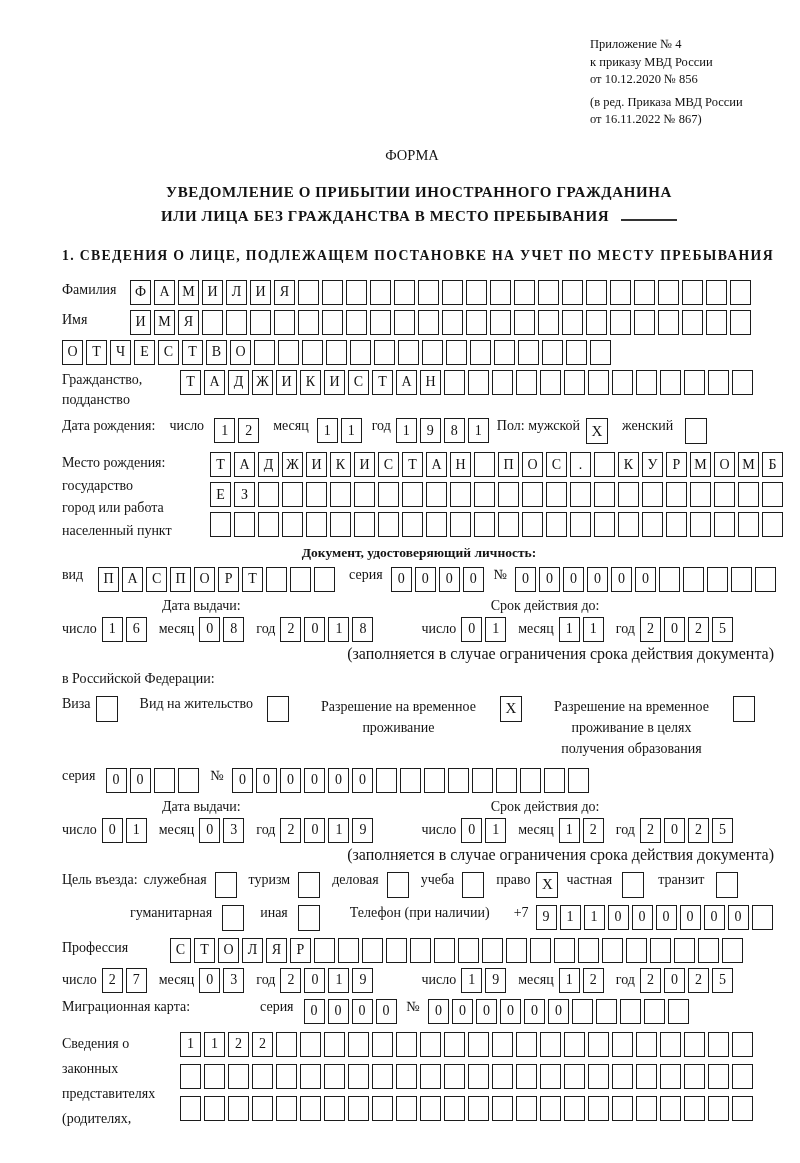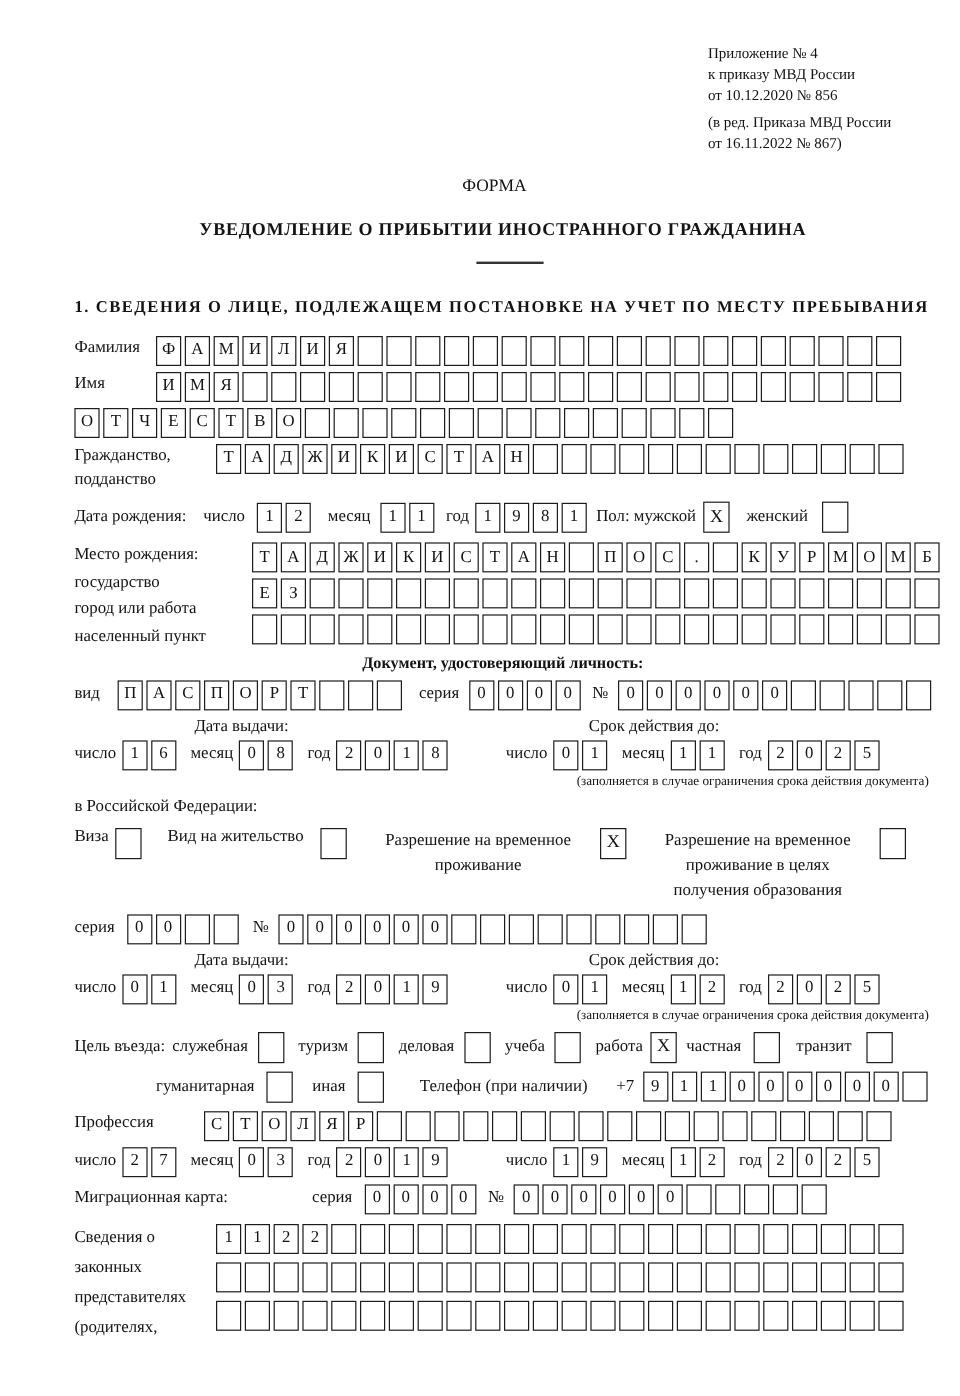--- a/index.html
+++ b/index.html
@@ -8,60 +8,60 @@
     padding:36px 24px 16px 62px;background:#fff;color:#131313;
     font-family:"Liberation Serif","DejaVu Serif",serif;overflow:hidden;
   }
   .hdr{margin-left:auto;width:186px;font-size:12.5px;line-height:1.4;}
   .hdr .gap{margin-top:5px;}
   .forma{text-align:center;font-weight:normal;font-size:14.5px;margin:18px 14px 16px 0;}
   .title{text-align:center;font-weight:bold;font-size:15px;line-height:1.6;letter-spacing:.6px;}
   .uline{display:inline-block;width:56px;border-bottom:2px solid #333;margin-left:12px;}
   .sec{font-weight:bold;font-size:13.8px;letter-spacing:1.3px;margin:20px 0 16px 0;white-space:nowrap;}
   .frow{display:flex;align-items:flex-start;margin-bottom:5px;}
-  .irow{display:flex;align-items:center;margin-bottom:6px;}
+  .irow{display:flex;align-items:flex-start;margin-bottom:6px;}
   .flabel{flex:none;font-size:14px;line-height:1.45;}
   .w68{width:68px;} .w146{width:146px;} .w118{width:118px;} .w148{width:148px;} .w108{width:108px;}
   .lbl{font-size:14px;white-space:nowrap;}
   .cells{display:flex;gap:3px;flex:none;}
   .cell{
     flex:none;width:21px;height:25px;box-sizing:border-box;border:1.5px solid #1c1c1c;
     display:flex;align-items:center;justify-content:center;font-size:14px;background:#fff;
   }
   .cb{
     flex:none;display:inline-flex;width:22px;height:26px;box-sizing:border-box;border:1.5px solid #1c1c1c;
     align-items:center;justify-content:center;font-size:15px;background:#fff;
   }
   .stack{display:flex;flex-direction:column;gap:5px;}
   .centerbold{text-align:center;font-weight:bold;font-size:13.5px;margin:2px 0 6px 0;}
   .dlr{display:flex;font-size:14px;margin:4px 0 3px 0;}
   .dg{display:flex;align-items:center;}
   .dg .lbl{margin-right:5px;}
   .dg .lbl2{margin:0 5px 0 12px;}
-  .note{font-size:11px;text-align:right;margin:3px 2px 8px 0;}
+  .note{font-size:16px;text-align:right;margin:3px 2px 8px 0;}
   .para{font-size:14px;margin-bottom:9px;}
   .optblock{font-size:14px;text-align:center;line-height:1.5;}
 </style>
 </head>
 <body>
 
 <div class="page">
 
   <div class="hdr">
     <div>Приложение № 4</div>
     <div>к приказу МВД России</div>
     <div>от 10.12.2020 № 856</div>
     <div class="gap">(в ред. Приказа МВД России</div>
     <div>от 16.11.2022 № 867)</div>
   </div>
   <div class="forma">ФОРМА</div>
 
   <div class="title">
     <div>УВЕДОМЛЕНИЕ О ПРИБЫТИИ ИНОСТРАННОГО ГРАЖДАНИНА</div>
-    <div><span class="uline"></span></div>
+    <div><span>ИЛИ ЛИЦА БЕЗ ГРАЖДАНСТВА В МЕСТО ПРЕБЫВАНИЯ</span><span class="uline"></span></div>
   </div>
 
   <div class="sec">1. СВЕДЕНИЯ О ЛИЦЕ, ПОДЛЕЖАЩЕМ ПОСТАНОВКЕ НА УЧЕТ ПО МЕСТУ ПРЕБЫВАНИЯ</div>
 
   <div class="frow">
     <div class="flabel w68">Фамилия</div>
     <div class="cells">
         <span class="cell">Ф</span>
         <span class="cell">А</span>
         <span class="cell">М</span>
@@ -477,21 +477,21 @@
   <div class="irow">
     <span class="lbl">Цель въезда:</span>
     <span class="lbl" style="margin-left:6px;">служебная</span>
     <span class="cb" style="margin-left:8px;"></span>
     <span class="lbl" style="margin-left:12px;">туризм</span>
     <span class="cb" style="margin-left:8px;"></span>
     <span class="lbl" style="margin-left:12px;">деловая</span>
     <span class="cb" style="margin-left:8px;"></span>
     <span class="lbl" style="margin-left:12px;">учеба</span>
     <span class="cb" style="margin-left:8px;"></span>
-    <span class="lbl" style="margin-left:12px;">работа</span>
+    <span class="lbl" style="margin-left:12px;">право</span>
     <span class="cb" style="margin-left:6px;">X</span>
     <span class="lbl" style="margin-left:8px;">частная</span>
     <span class="cb" style="margin-left:10px;"></span>
     <span class="lbl" style="margin-left:14px;">транзит</span>
     <span class="cb" style="margin-left:12px;"></span>
   </div>
   <div class="irow" style="margin-top:7px;">
     <span class="lbl" style="margin-left:68px;">гуманитарная</span>
     <span class="cb" style="margin-left:10px;"></span>
     <span class="lbl" style="margin-left:16px;">иная</span>

